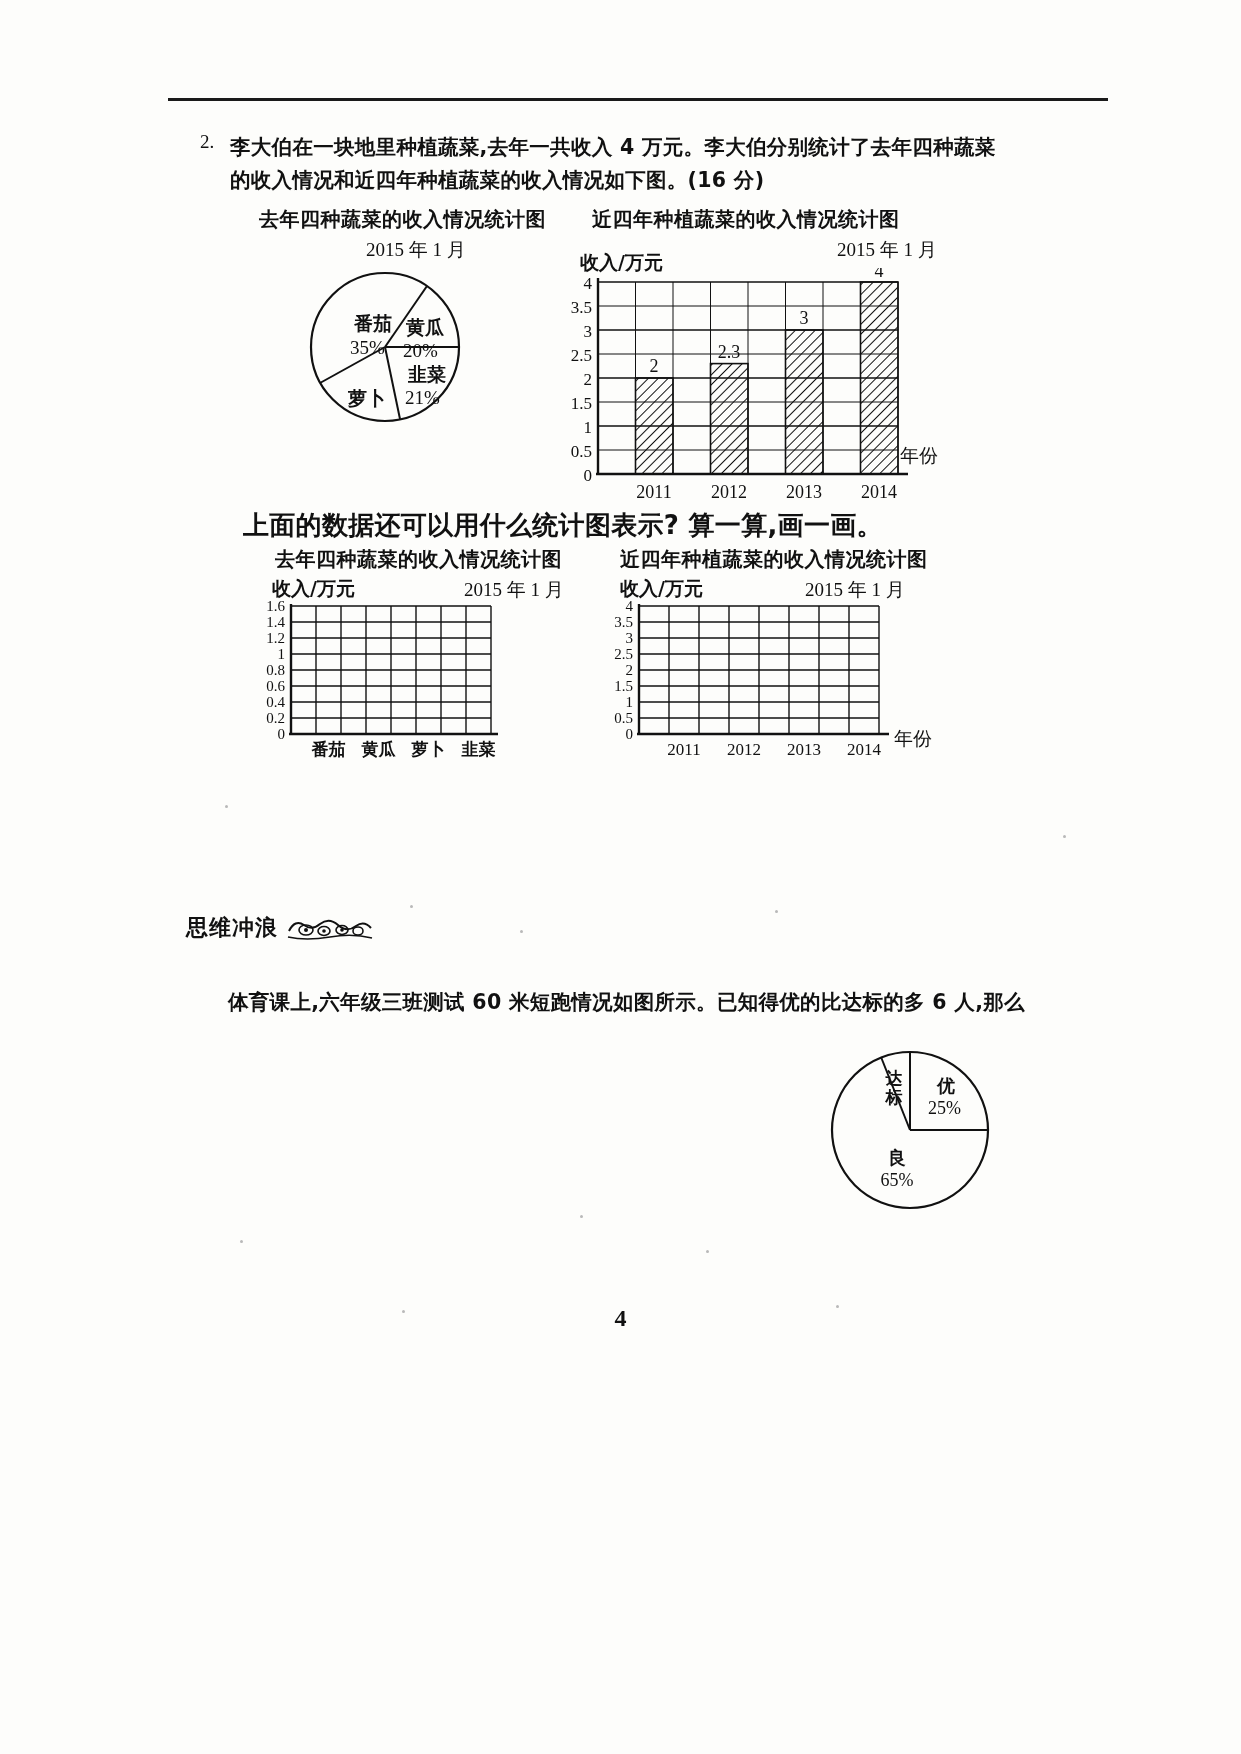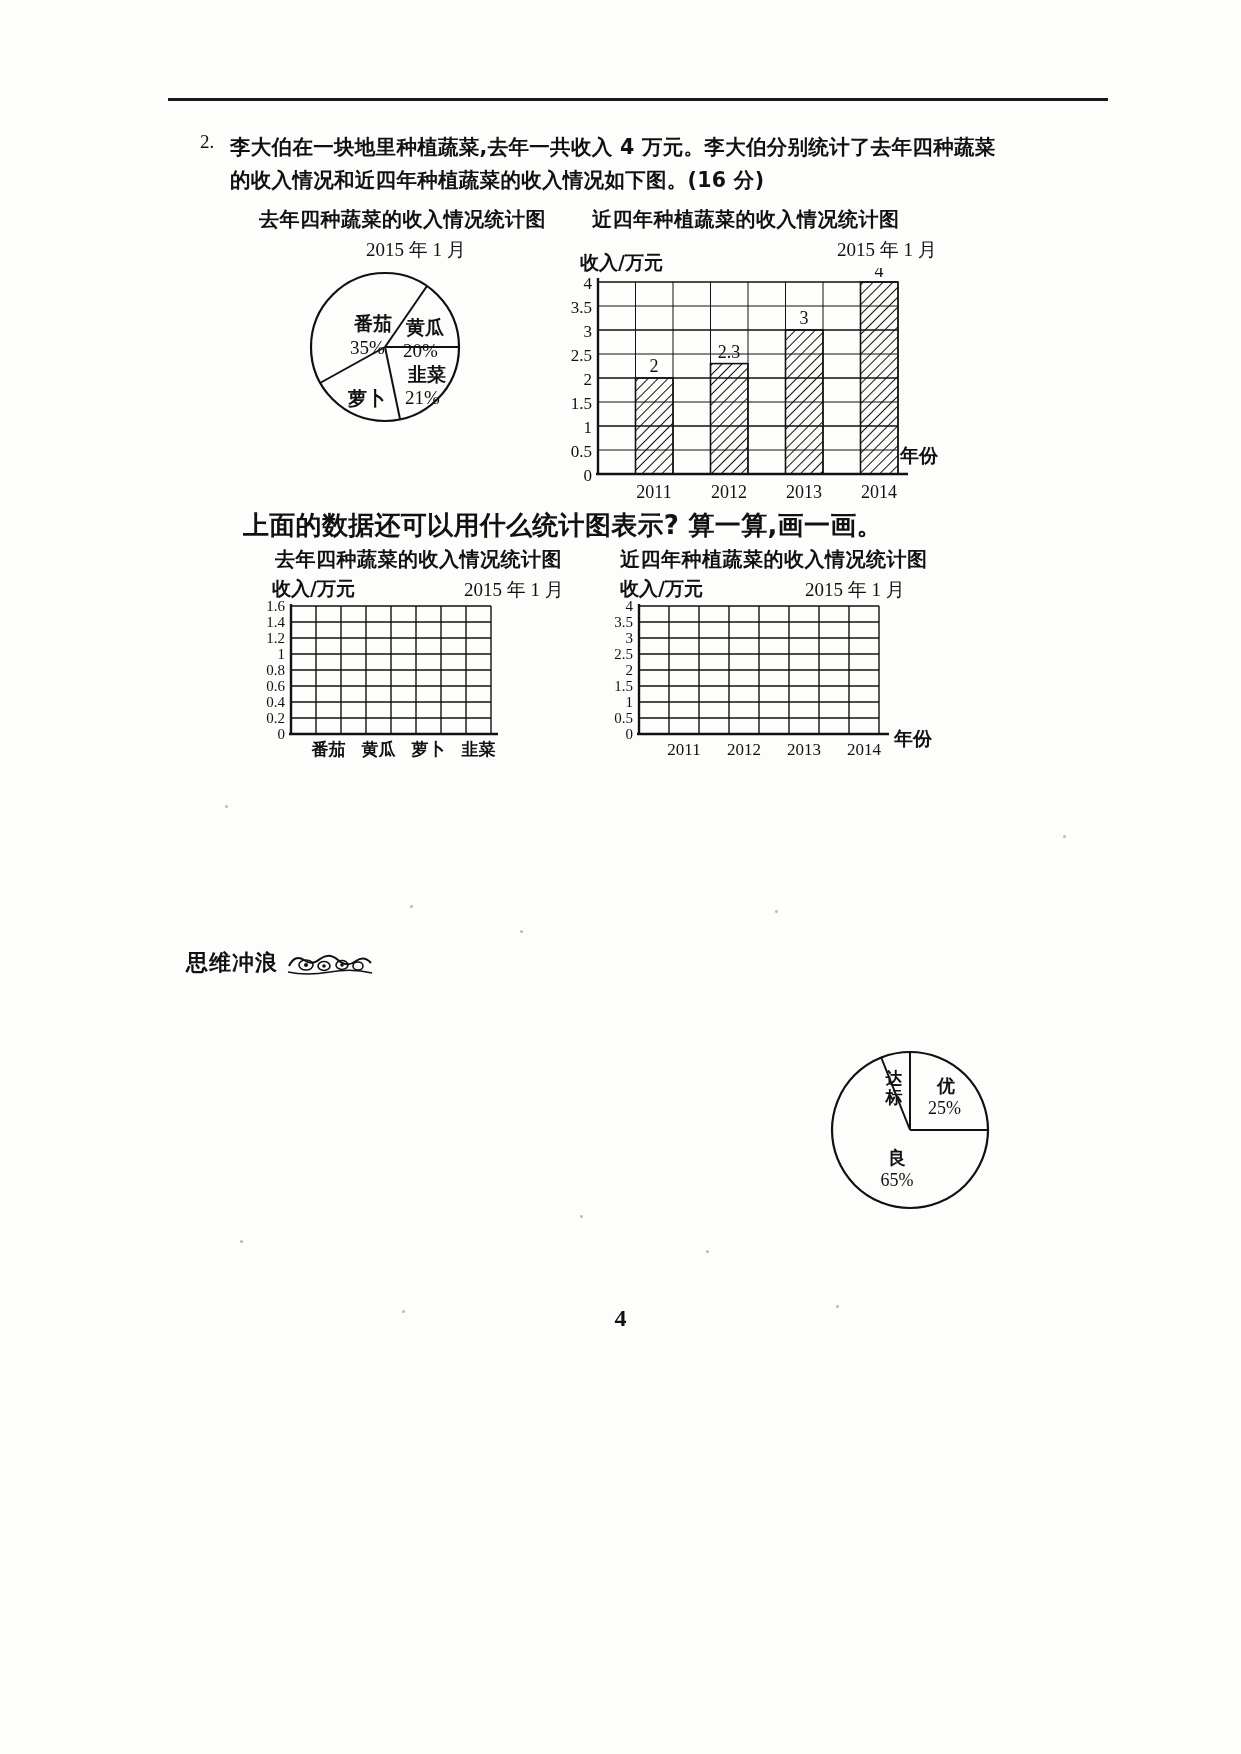--- a/index.html
+++ b/index.html
@@ -100,21 +100,21 @@
     white-space: nowrap;
   }
   .unit-b { left: 580px; top: 250px; }
   .unit-c { left: 272px; top: 576px; }
   .unit-d { left: 620px; top: 576px; }
 
   .year-axis-label {
     position: absolute;
     font-size: 19px;
     font-family: "DejaVu Sans", sans-serif;
-    font-weight: 700;
+    font-weight: 400;
     white-space: nowrap;
   }
   .ylab-b { left: 900px; top: 443px; }
   .ylab-d { left: 894px; top: 726px; }
 
   
   .svg-holder { position: absolute; }
 
   svg text {
     font-family: "Liberation Serif", "DejaVu Serif", serif;
@@ -122,21 +122,21 @@
   }
   svg .cjk {
     font-family: "DejaVu Sans", sans-serif;
     font-weight: 600;
   }
 
   
   .siwei-wrap {
     position: absolute;
     left: 186px;
-    top: 948px;
+    top: 913px;
     display: flex;
     align-items: center;
     gap: 8px;
   }
   .siwei-title {
     font-size: 22px;
     font-family: "DejaVu Sans", sans-serif;
     font-weight: 700;
     letter-spacing: 1px;
     white-space: nowrap;
@@ -383,20 +383,21 @@
       <ellipse cx="56" cy="15" rx="6" ry="4.5" fill="none" stroke="#111" stroke-width="1.6"></ellipse>
       <ellipse cx="72" cy="16" rx="5" ry="4" fill="none" stroke="#111" stroke-width="1.6"></ellipse>
       <circle cx="20" cy="15" r="2" fill="#111"></circle>
       <circle cx="38" cy="16" r="1.8" fill="#111"></circle>
       <circle cx="56" cy="15" r="1.8" fill="#111"></circle>
       <path d="M2 22 Q20 26 44 22 Q66 18 86 23" fill="none" stroke="#111" stroke-width="1.6"></path>
     </svg>
   </div>
 
   <div class="siwei-body">
+    <div class="siwei-line indent">体育课上,六年级三班测试 60 米短跑情况如图所示。已知得优的比达标的多 6 人,那么</div>
   </div>
 
   <div class="svg-holder" style="left:815px; top:1040px;">
     <svg width="190" height="180" viewBox="0 0 190 180">
       <circle cx="95" cy="90" r="78" fill="none" stroke="#111" stroke-width="2.2"></circle>
 
       <line x1="95" y1="90" x2="95" y2="12" stroke="#111" stroke-width="2"></line>
       <line x1="95" y1="90" x2="173" y2="90" stroke="#111" stroke-width="2"></line>
 
       <line x1="95" y1="90" x2="66" y2="17" stroke="#111" stroke-width="2"></line>

